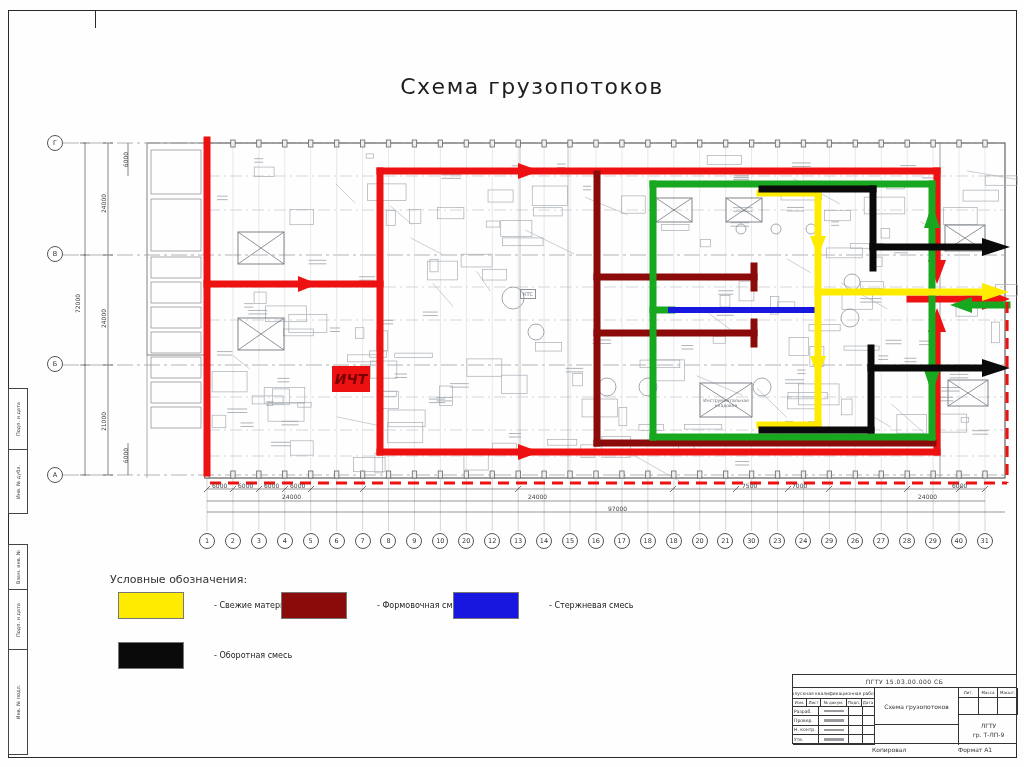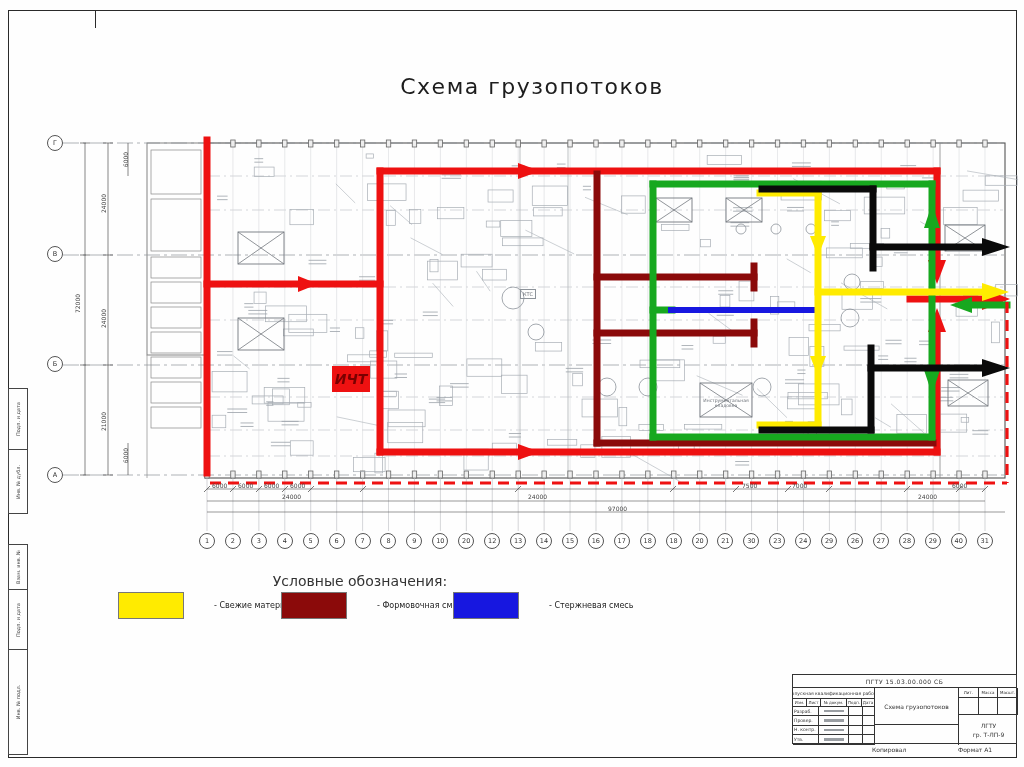--- a/index.html
+++ b/index.html
@@ -33,21 +33,21 @@
   .col-axes{position:absolute;left:199px;top:533px;width:794px;display:flex;justify-content:space-between;}
   
   .dim{position:absolute;font-size:6px;color:#444;white-space:nowrap;}
   .dim.v{transform:rotate(-90deg);transform-origin:center;}
   
   .icht{position:absolute;left:332px;top:366px;width:38px;height:26px;background:var(--flow-metal);
         color:#7a0000;font-weight:bold;font-style:italic;font-size:14px;
         display:flex;align-items:center;justify-content:center;}
   .room-lbl{position:absolute;color:#6b7077;white-space:nowrap;}
   
-  .legend-title{position:absolute;left:110px;top:573px;width:500px;text-align:center;font-size:14px;color:#333;}
+  .legend-title{position:absolute;left:110px;top:573px;width:500px;text-align:left;font-size:11px;color:#333;}
   .legend-grid{position:absolute;left:118px;top:592px;display:grid;grid-template-columns:163px 172px 215px;row-gap:23px;}
   .legend-item{display:flex;align-items:center;}
   .swatch{width:66px;height:27px;border:1px solid #777;box-sizing:border-box;flex:0 0 auto;}
   .legend-item span{margin-left:30px;font-size:8px;color:#222;white-space:nowrap;}
   
   .tblock{position:absolute;left:792px;top:674px;width:225px;height:70px;border:1.2px solid #333;box-sizing:border-box;font-size:5px;color:#333;}
   .tb-doc{position:absolute;left:0;top:0;width:100%;height:13px;border-bottom:0.9px solid #333;
           display:flex;align-items:center;justify-content:center;font-size:6px;letter-spacing:0.5px;box-sizing:border-box;}
   .tb-left{position:absolute;left:0;top:13px;width:82px;height:57px;border-right:0.9px solid #333;box-sizing:border-box;}
   .tb-work{height:11px;border-bottom:0.9px solid #333;display:flex;align-items:center;justify-content:center;
@@ -663,20 +663,24 @@
       <span>- Свежие материалы</span>
     </div>
       <div class="legend-item">
       <div class="swatch" style="background: rgb(139, 10, 10);"></div>
       <span>- Формовочная смесь</span>
     </div>
       <div class="legend-item">
       <div class="swatch" style="background: rgb(23, 23, 224);"></div>
       <span>- Стержневая смесь</span>
     </div>
+      <div class="legend-item">
+      <div class="swatch" style="background: rgb(10, 10, 10);"></div>
+      <span>- Оборотная смесь</span>
+    </div>
     </div>
 
   <div class="tblock">
     <div class="tb-doc">ПГТУ 15.03.00.000 СБ</div>
     <div class="tb-left">
       <div class="tb-work">Выпускная квалификационная работа</div>
       <div class="tb-hdr">
           <div>Изм.</div>
           <div>Лист</div>
           <div>№ докум.</div>

